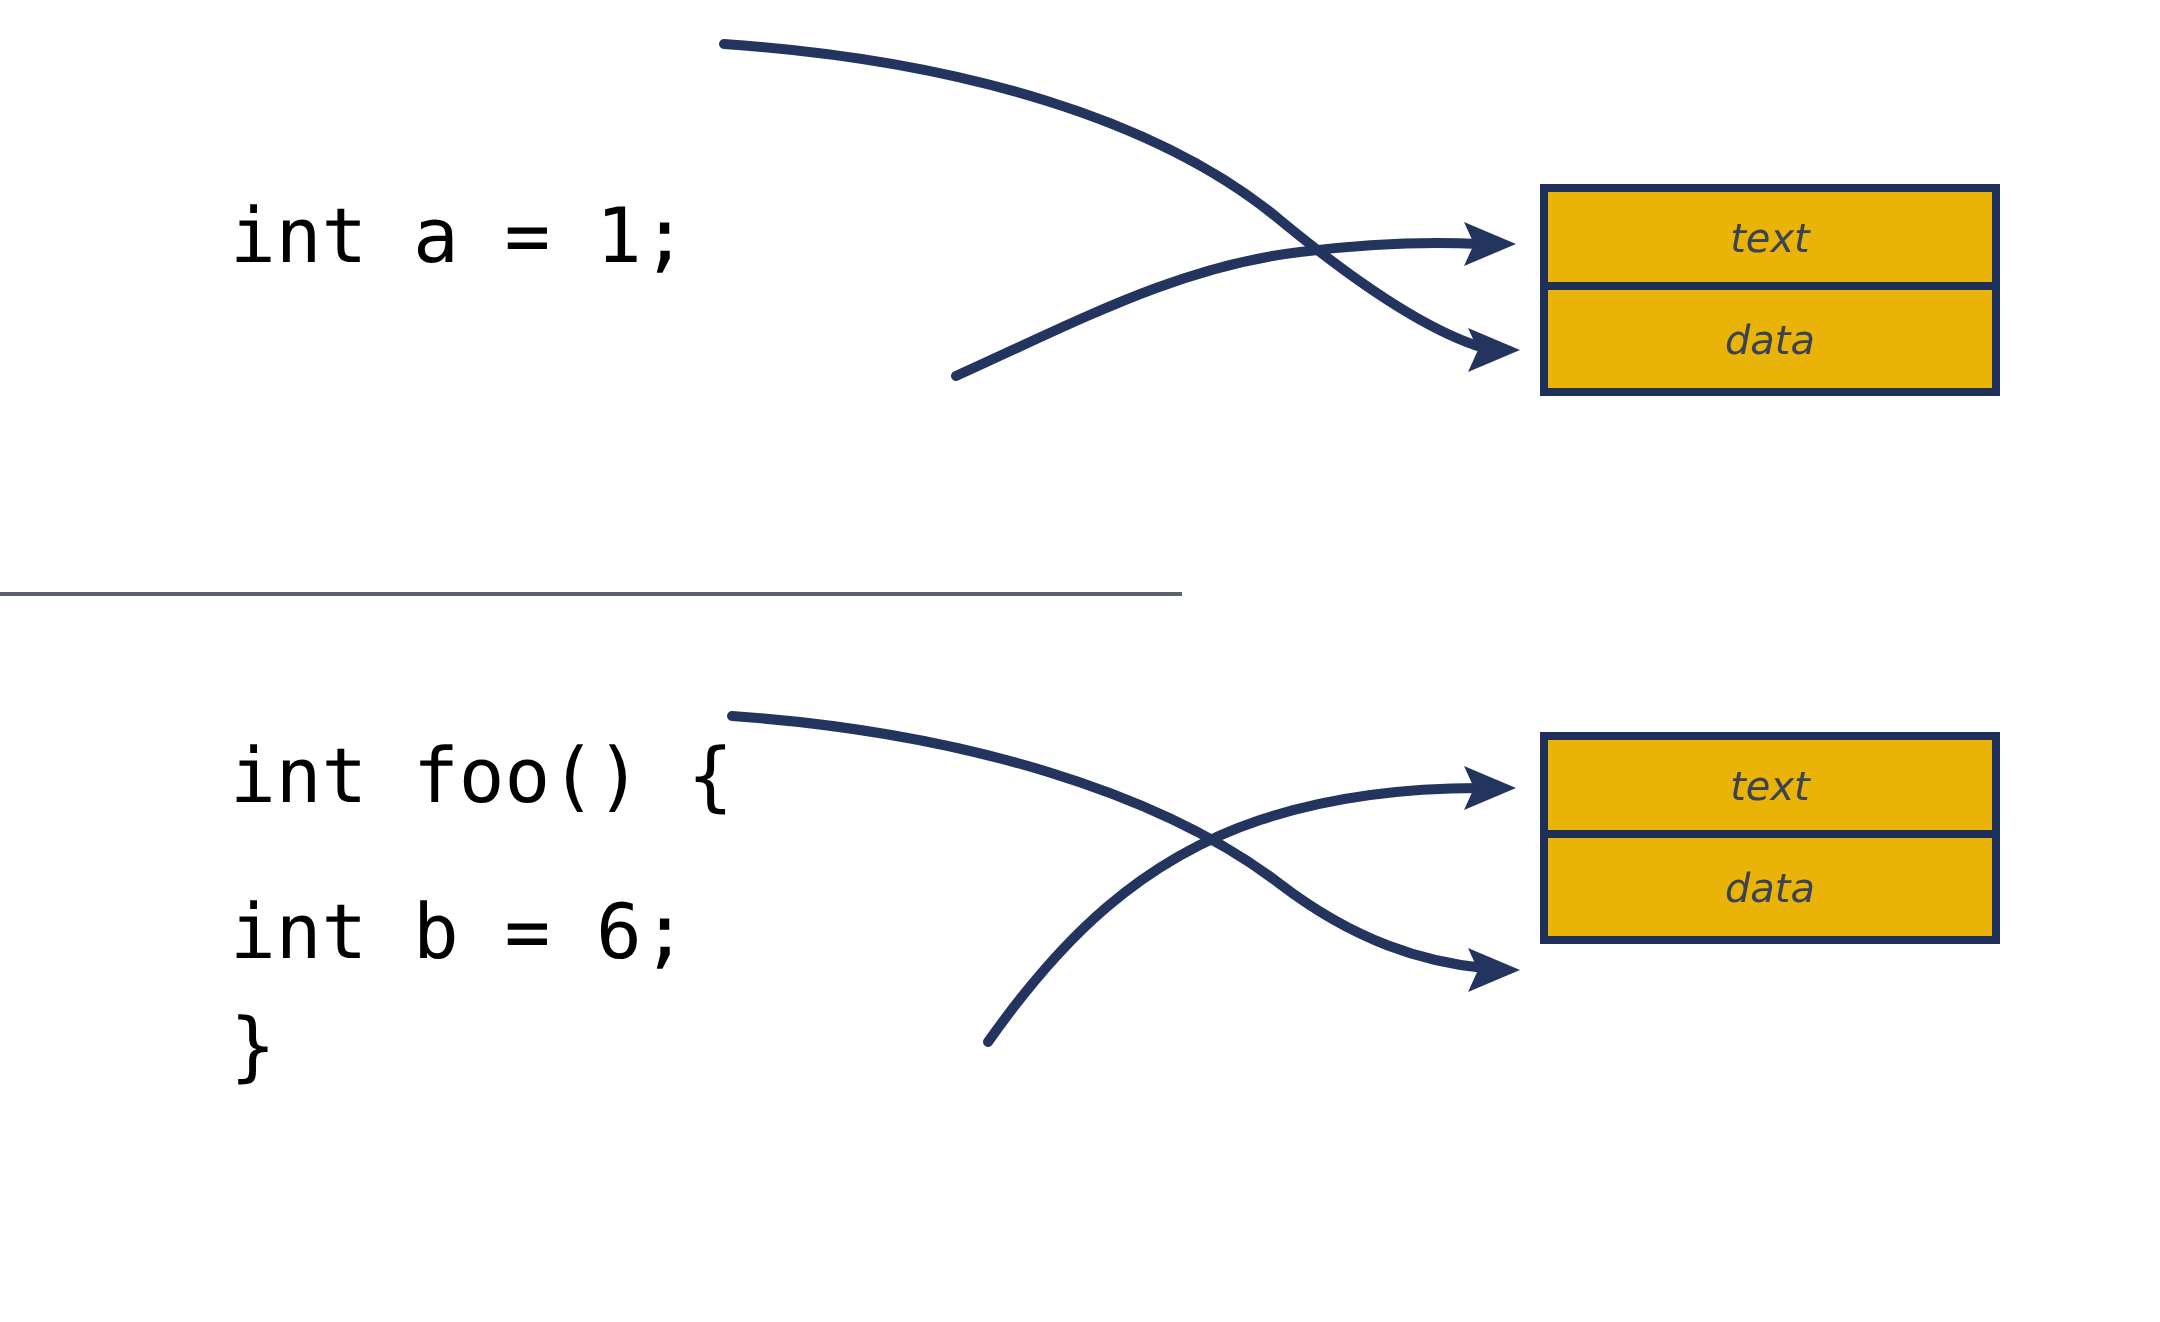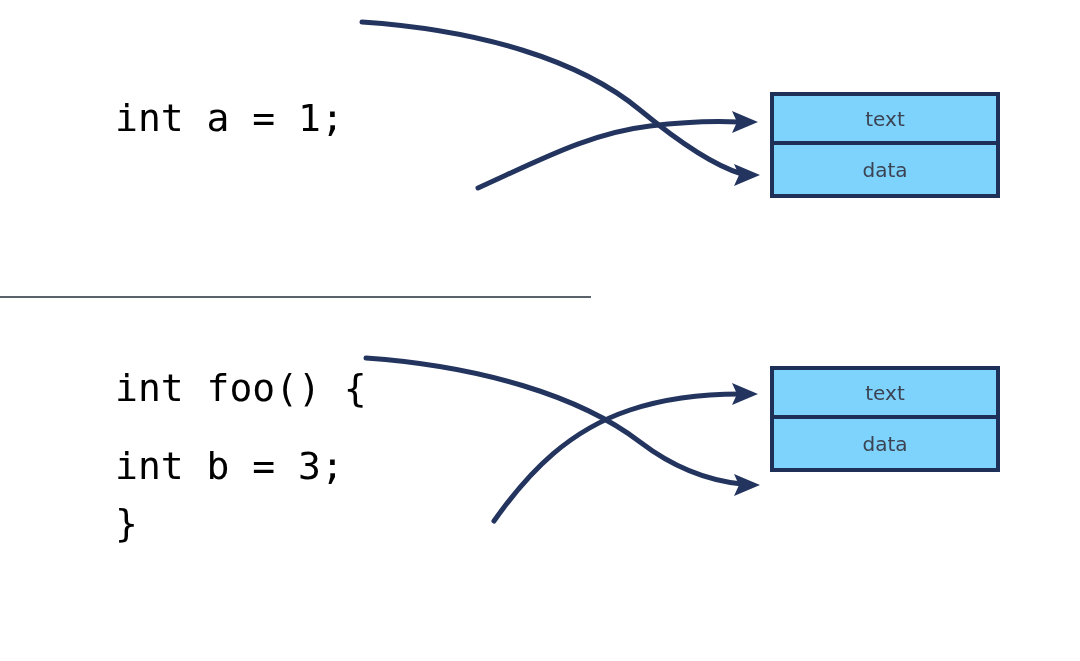--- a/index.html
+++ b/index.html
@@ -81,21 +81,21 @@
     stroke: #23355f;
     stroke-width: 5;
     stroke-linecap: round;
   }
   .arrow-head { fill: #23355f; }
 </style>
 <style>
     #stage { background: #ffffff; }
     .code-block { color: #000000; }
     #divider { background: #59616b; }
-    .mem-box { background: #7dd3fc; border-color: #1f3058; }
+    .mem-box { background: #eab308; border-color: #1f3058; font-style: italic; }
     .mem-seg.seg-text { border-bottom-color: #1f3058; }
     .mem-seg { color: #3b4252; }
     .arrow-path { stroke: #23355f; }
     .arrow-head { fill: #23355f; }
   </style></head>
 <body>
 
 <div id="stage">
 
   <div class="code-block" id="code-top">
@@ -106,21 +106,21 @@
   </div>
 
   <div class="mem-box" id="mem-box-top">
     <div class="mem-seg seg-text">text</div>
     <div class="mem-seg seg-data">data</div>
   </div>
 
   <div id="divider"></div>
 
   <div class="code-block" id="code-bottom">
-    <span class="code-line">int b = 3;</span>
+    <span class="code-line">int b = 6;</span>
     <span class="code-line blank"></span>
     
     
     
     
   </div>
 
   <div class="mem-box" id="mem-box-bottom">
     <div class="mem-seg seg-text">text</div>
     <div class="mem-seg seg-data">data</div>

